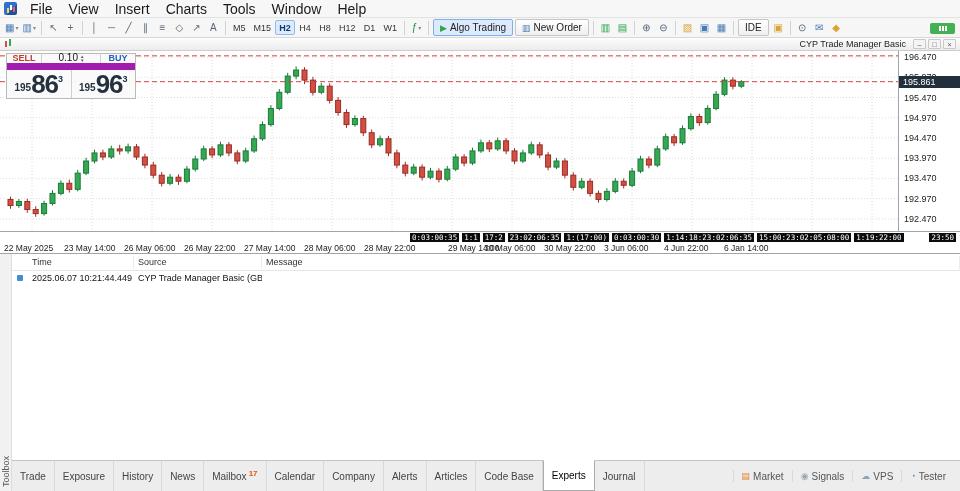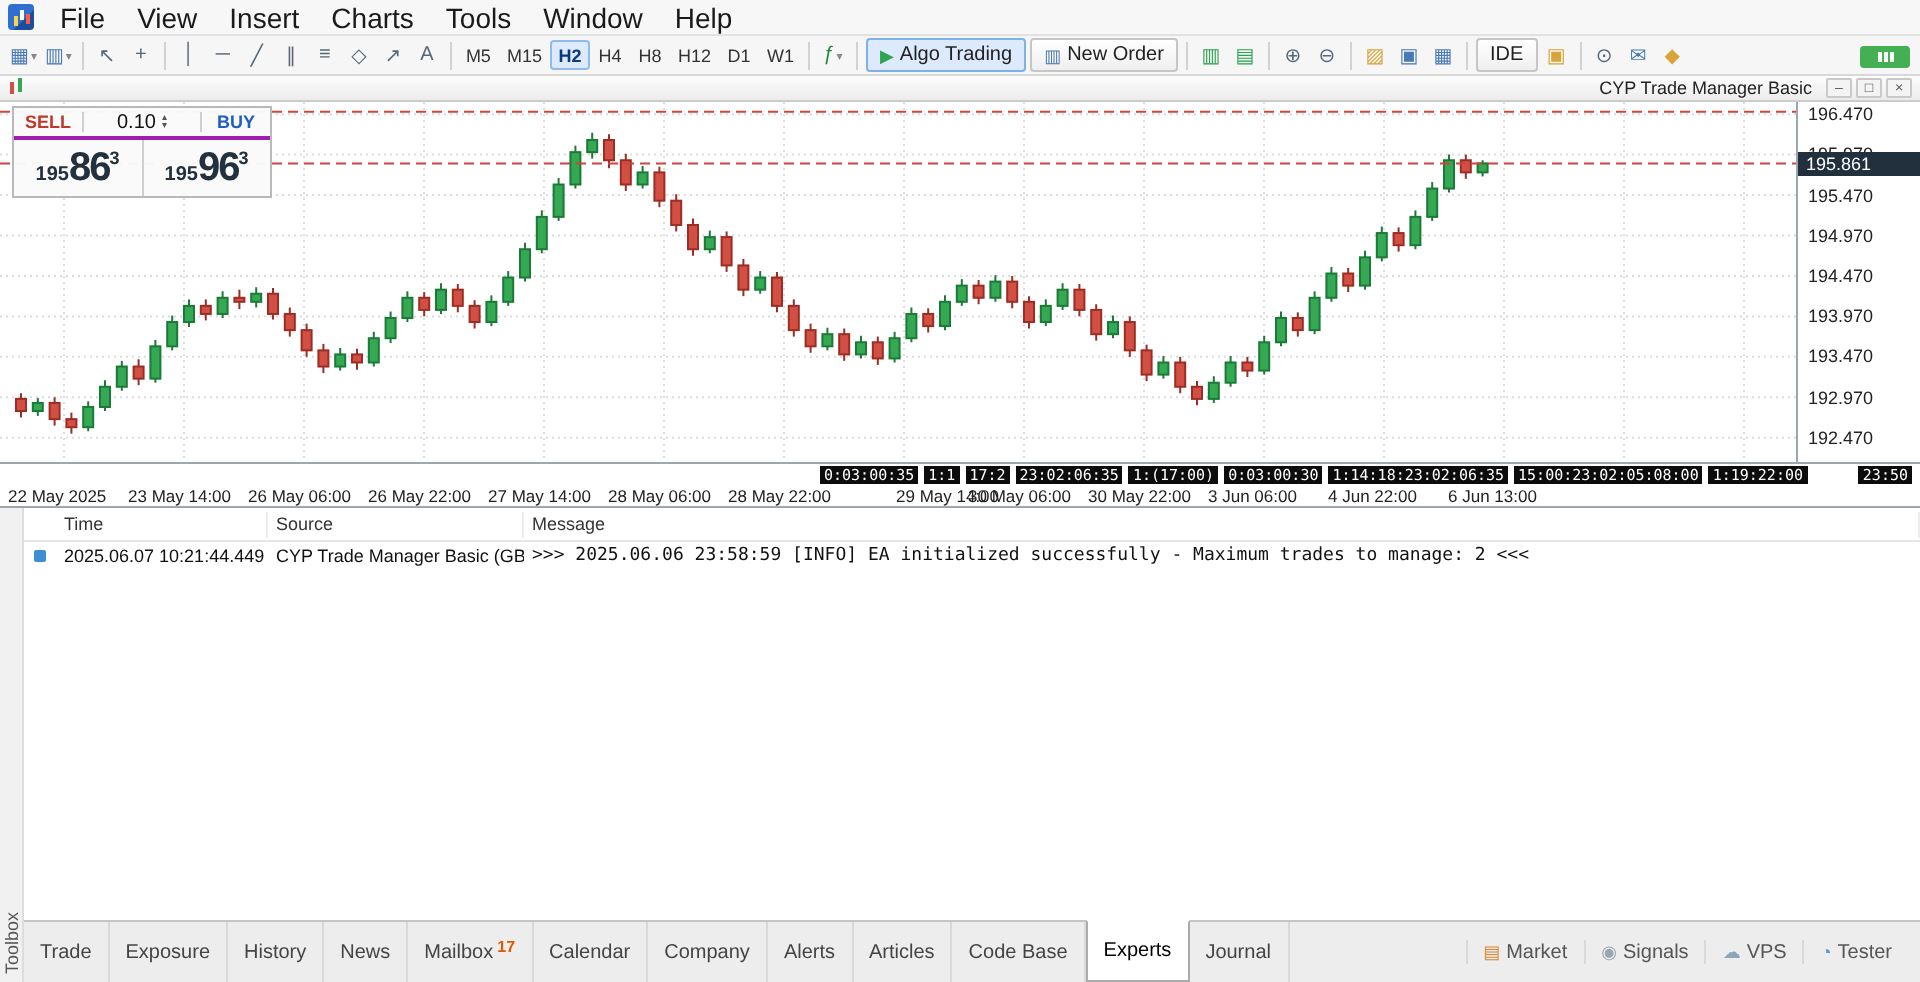--- a/index.html
+++ b/index.html
@@ -55,30 +55,30 @@
   .ta-label{position:absolute;top:11px;font-size:8.5px;color:#222;white-space:nowrap}
   #axis-markers{position:absolute;left:410px;top:1px;display:flex;align-items:center;height:9px}
   .marker-box{background:#0c0c0c;color:#fff;font-size:7.5px;line-height:9px;padding:0 2px;margin-right:3px;
               white-space:nowrap;font-family:"DejaVu Sans Mono",monospace}
   .countdown-box{position:absolute;right:4px;top:1px;background:#0c0c0c;color:#fff;font-size:7.5px;
               line-height:9px;padding:0 2px;font-family:"DejaVu Sans Mono",monospace}
 
   
   .trade-panel{position:absolute;left:6px;top:2px;width:130px;background:rgba(250,250,250,.97);
                border:1px solid #b9b9b9;z-index:3}
-  .tp-row1{display:flex;height:16px;border-bottom:2px solid #a21caf;align-items:center}
+  .tp-row1{display:flex;height:16px;border-bottom:7px solid #a21caf;align-items:flex-end}
   .tp-sell,.tp-buy{width:35px;font-size:9px;font-weight:bold}
   .tp-sell{color:#c0392b;border-right:1px solid #cfcfcf}
   .tp-buy{color:#1f5fbf;border-left:1px solid #cfcfcf}
   .tp-lot{flex:1;display:flex;align-items:center;justify-content:center;gap:3px;font-size:10px;color:#111}
   .tp-arrows{display:flex;flex-direction:column;font-size:5px;line-height:4px;color:#555}
   .tp-row2{display:flex;height:28px;align-items:stretch}
   .tp-price{flex:1;display:flex;align-items:center;justify-content:center;color:#23313f}
   .tp-price .sm{font-size:10px;font-weight:bold;margin-top:7px}
-  .tp-price .big{font-size:20px;font-weight:bold;letter-spacing:-1px}
+  .tp-price .big{font-size:26px;font-weight:bold;letter-spacing:-1px}
   .tp-price .sup{font-size:9px;font-weight:bold;align-self:flex-start;margin-top:4px}
   .tp-div{width:1px;background:#cfcfcf}
   .ea-banner{position:absolute;left:7px;top:52px;font-size:9px;font-weight:bold;color:#9c2f23;z-index:3}
 
   
   .toolbox{display:flex;height:237px;background:#fff}
   .toolbox-strip{width:12px;background:#f1f1f1;border-right:1px solid #dddddd;
                  display:flex;align-items:flex-end;justify-content:center;padding-bottom:4px}
   .toolbox-strip span{writing-mode:vertical-rl;transform:rotate(180deg);font-size:9px;color:#555}
   .toolbox-col{flex:1;display:flex;flex-direction:column;min-width:0}
@@ -524,21 +524,21 @@
           <span class="ta-label" style="left: 124px;">26 May 06:00</span>
           <span class="ta-label" style="left: 184px;">26 May 22:00</span>
           <span class="ta-label" style="left: 244px;">27 May 14:00</span>
           <span class="ta-label" style="left: 304px;">28 May 06:00</span>
           <span class="ta-label" style="left: 364px;">28 May 22:00</span>
           <span class="ta-label" style="left: 424px; margin-left: 24px;">29 May 14:00</span>
           <span class="ta-label" style="left: 484px;">30 May 06:00</span>
           <span class="ta-label" style="left: 544px;">30 May 22:00</span>
           <span class="ta-label" style="left: 604px;">3 Jun 06:00</span>
           <span class="ta-label" style="left: 664px;">4 Jun 22:00</span>
-          <span class="ta-label" style="left: 724px;">6 Jun 13:00</span>
+          <span class="ta-label" style="left: 724px;">6 Jan 14:00</span>
         </div>
       <div class="countdown-box">23:50</div>
     </div>
   </div>
 
   <div class="toolbox">
     <div class="toolbox-strip">
       <span>Toolbox</span>
     </div>
     <div class="toolbox-col">
@@ -548,21 +548,20 @@
           <span class="lh-cell col-source">Source</span>
           <span class="lh-cell col-msg">Message</span>
         </div>
       <div id="log-rows">
           <div class="log-row">
             <span class="lr-icon">
               <i></i>
             </span>
             <span class="lr-cell col-time">2025.06.07 10:21:44.449</span>
             <span class="lr-cell col-source">CYP Trade Manager Basic (GBP...</span>
-            <span class="lr-cell col-msg lr-msg">&gt;&gt;&gt; 2025.06.06 23:58:59 [INFO] EA initialized successfully - Maximum trades to manage: 2 &lt;&lt;&lt;</span>
           </div>
         </div>
       <div class="log-empty"></div>
       <div class="tabbar">
         <div id="tabs">
             <div class="tab">
               <span>Trade</span>
             </div>
             <div class="tab">
               <span>Exposure</span>

